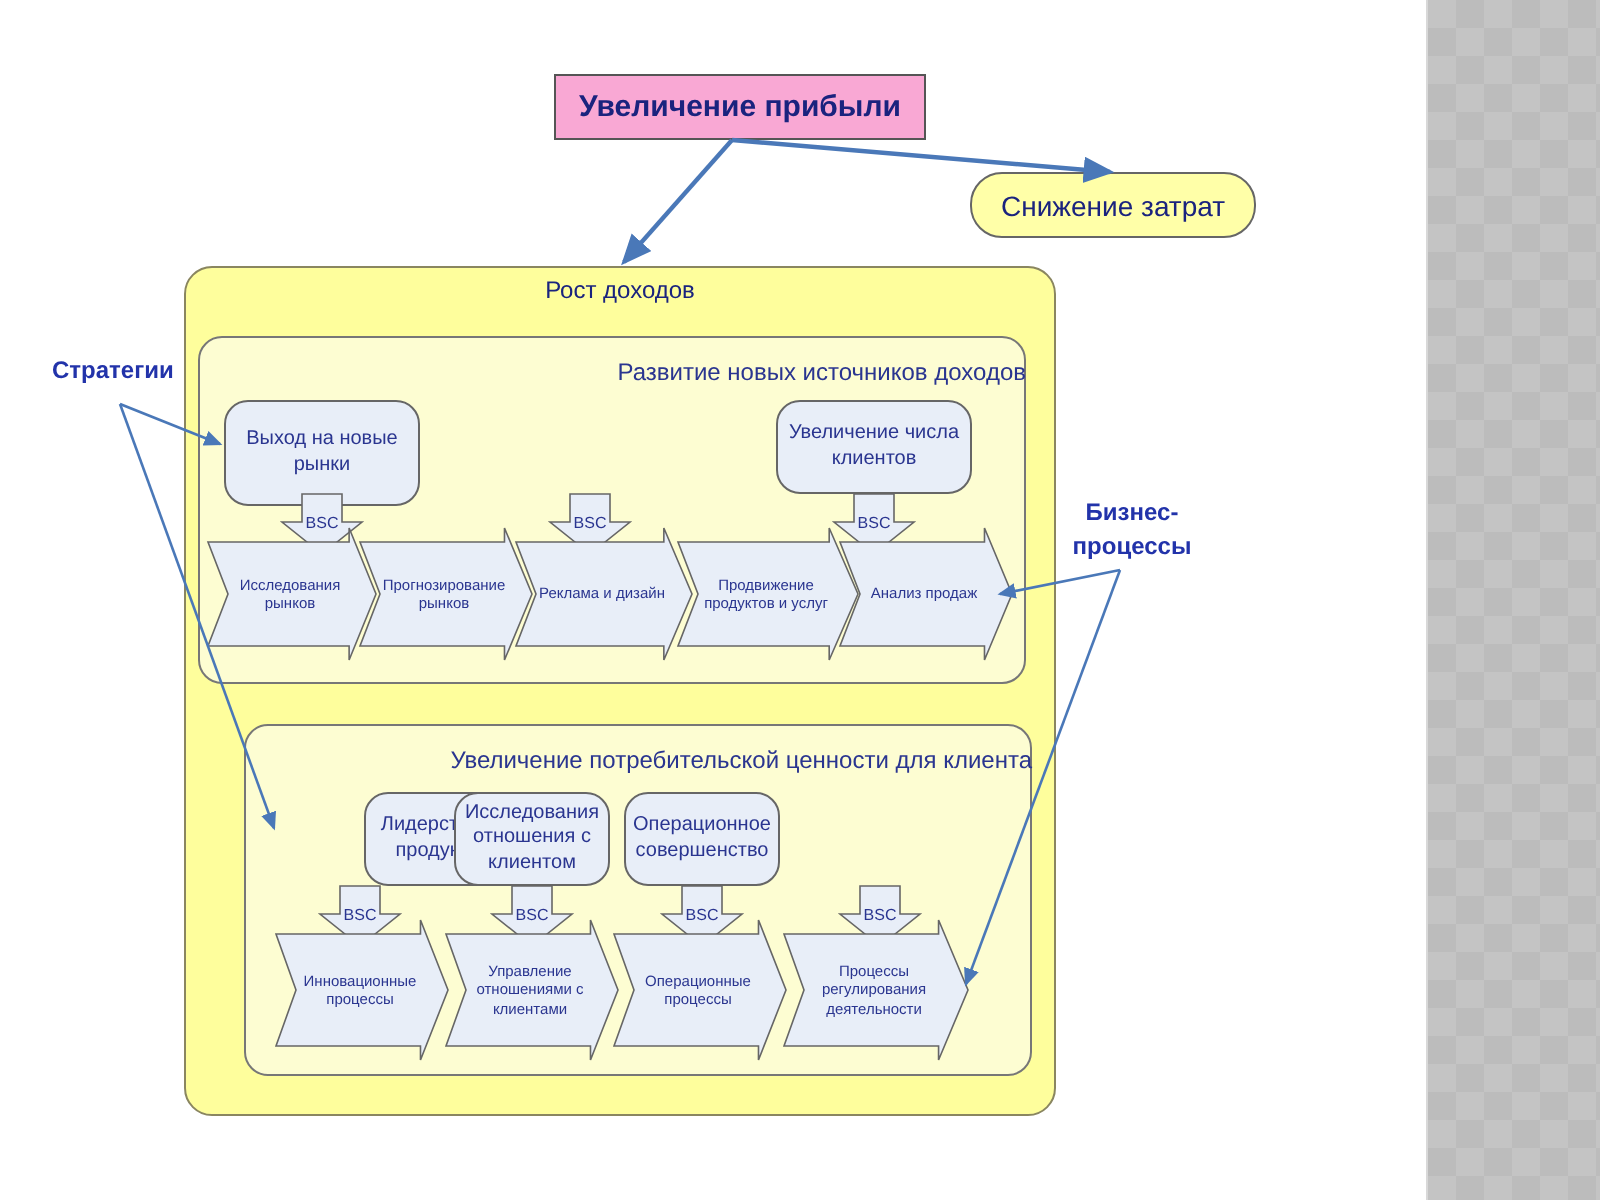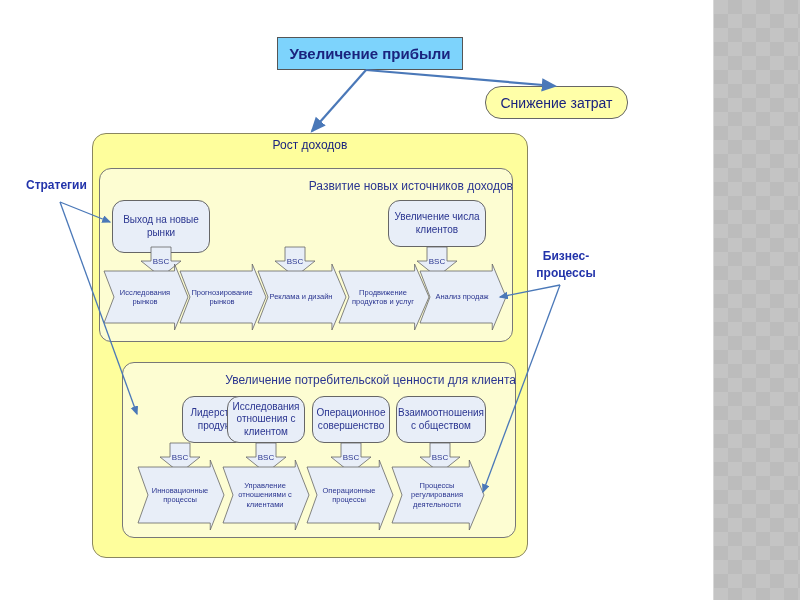--- a/index.html
+++ b/index.html
@@ -3,21 +3,21 @@
 <meta charset="utf-8">
 <style>
   html,body{margin:0;padding:0;}
   body{width:800px;height:600px;position:relative;overflow:hidden;background:#ffffff;font-family:"Liberation Sans",sans-serif;}
   .deco{position:absolute;left:713px;top:0;width:87px;height:600px;background-color:#c4c4c4;
     background-image:linear-gradient(45deg,#bcbcbc 25%,transparent 25%,transparent 75%,#bcbcbc 75%),
                      linear-gradient(45deg,#bcbcbc 25%,transparent 25%,transparent 75%,#bcbcbc 75%);
     background-size:28px 28px;background-position:0 0,14px 14px;border-left:1px solid #d8d8d8;}
   .slide{position:absolute;left:0;top:0;width:713px;height:600px;}
   .abs{position:absolute;box-sizing:border-box;}
-  .title-box{left:277px;top:37px;width:186px;height:33px;background:#7dd3fc;border:1px solid #555;
+  .title-box{left:277px;top:37px;width:186px;height:33px;background:#f9a8d4;border:1px solid #555;
     display:flex;align-items:center;justify-content:center;font-weight:bold;color:#1a237e;font-size:15px;}
   .cost-box{left:485px;top:86px;width:143px;height:33px;background:#ffffa8;border:1px solid #666;border-radius:16px;
     display:flex;align-items:center;justify-content:center;color:#1a237e;font-size:14px;}
   .outer{left:92px;top:133px;width:436px;height:425px;background:#fefe9c;border:1px solid #8a8660;border-radius:14px;}
   .outer-title{left:92px;top:138px;width:436px;text-align:center;font-size:12px;color:#1a237e;}
   .inner{background:#fdfdd2;border:1px solid #777;border-radius:12px;}
   .inner1{left:99px;top:168px;width:414px;height:174px;}
   .inner2{left:122px;top:362px;width:394px;height:176px;}
   .inner-title{font-size:12px;color:#2a3590;text-align:right;}
   .strat{background:#e8eef8;border:1px solid #666;border-radius:12px;display:flex;align-items:center;justify-content:center;
@@ -46,21 +46,20 @@
 
   <div class="abs strat" style="left:112px;top:200px;width:98px;height:53px;">Выход на новые рынки</div>
   <div class="abs strat" style="left:388px;top:200px;width:98px;height:47px;">Увеличение числа клиентов</div>
 
   <div class="abs inner inner2"></div>
   <div class="abs inner-title" style="left:122px;top:373px;width:394px;">Увеличение потребительской ценности для клиента</div>
 
   <div class="abs strat" style="left:139px;top:396px;width:80px;height:47px;margin-left:43px;">Лидерство по продуктам</div>
   <div class="abs strat" style="left:227px;top:396px;width:78px;height:47px;">Исследования отношения с клиентом</div>
   <div class="abs strat" style="left:312px;top:396px;width:78px;height:47px;">Операционное совершенство</div>
-  <div class="abs strat" style="left:396px;top:396px;width:90px;height:47px;">Взаимоотношения с обществом</div>
 
   <svg class="overlay" width="713" height="600">
     <defs>
       <marker id="ah" markerWidth="8" markerHeight="8" refX="6" refY="3" orient="auto">
         <path d="M0,0 L7,3 L0,6 Z" fill="#4a78b8"></path>
       </marker>
     </defs>
     <g id="bsc-arrows" fill="#e8eef8" stroke="#666" stroke-width="0.8">
         <path d="M151,247 L171,247 L171,261 L181,261 L161,277 L141,261 L151,261 Z"></path>
         <path d="M285,247 L305,247 L305,261 L315,261 L295,277 L275,261 L285,261 Z"></path>

